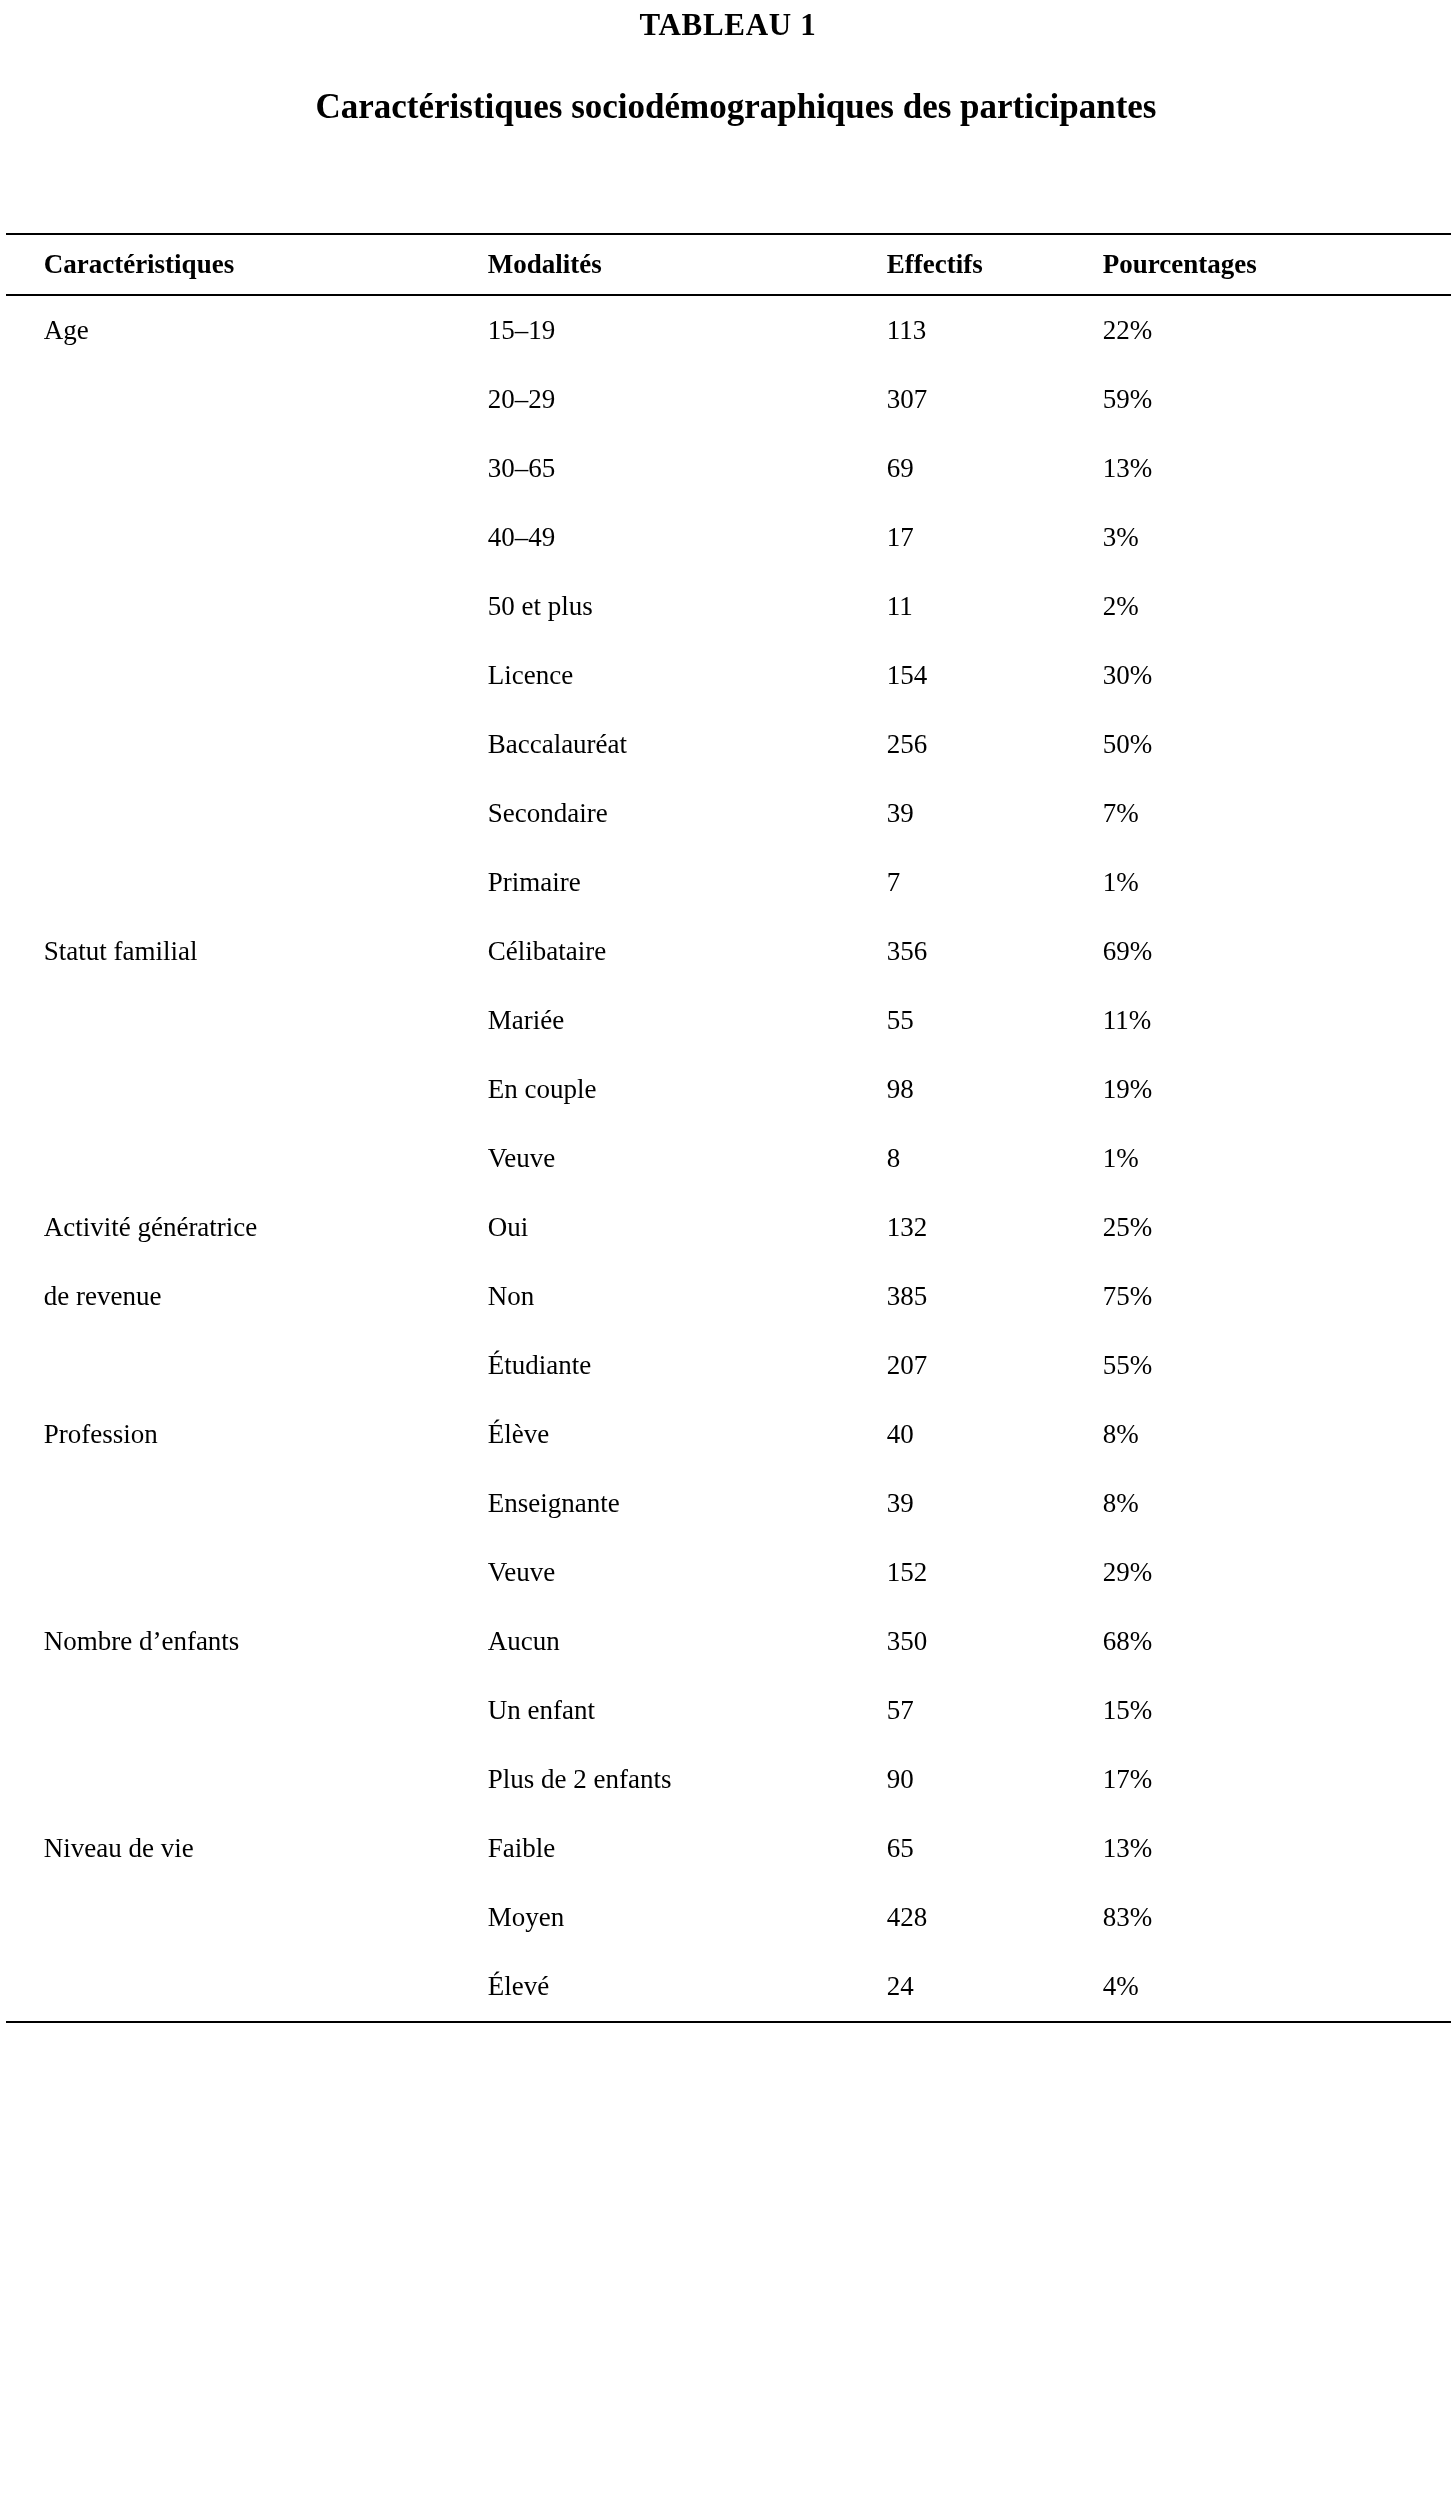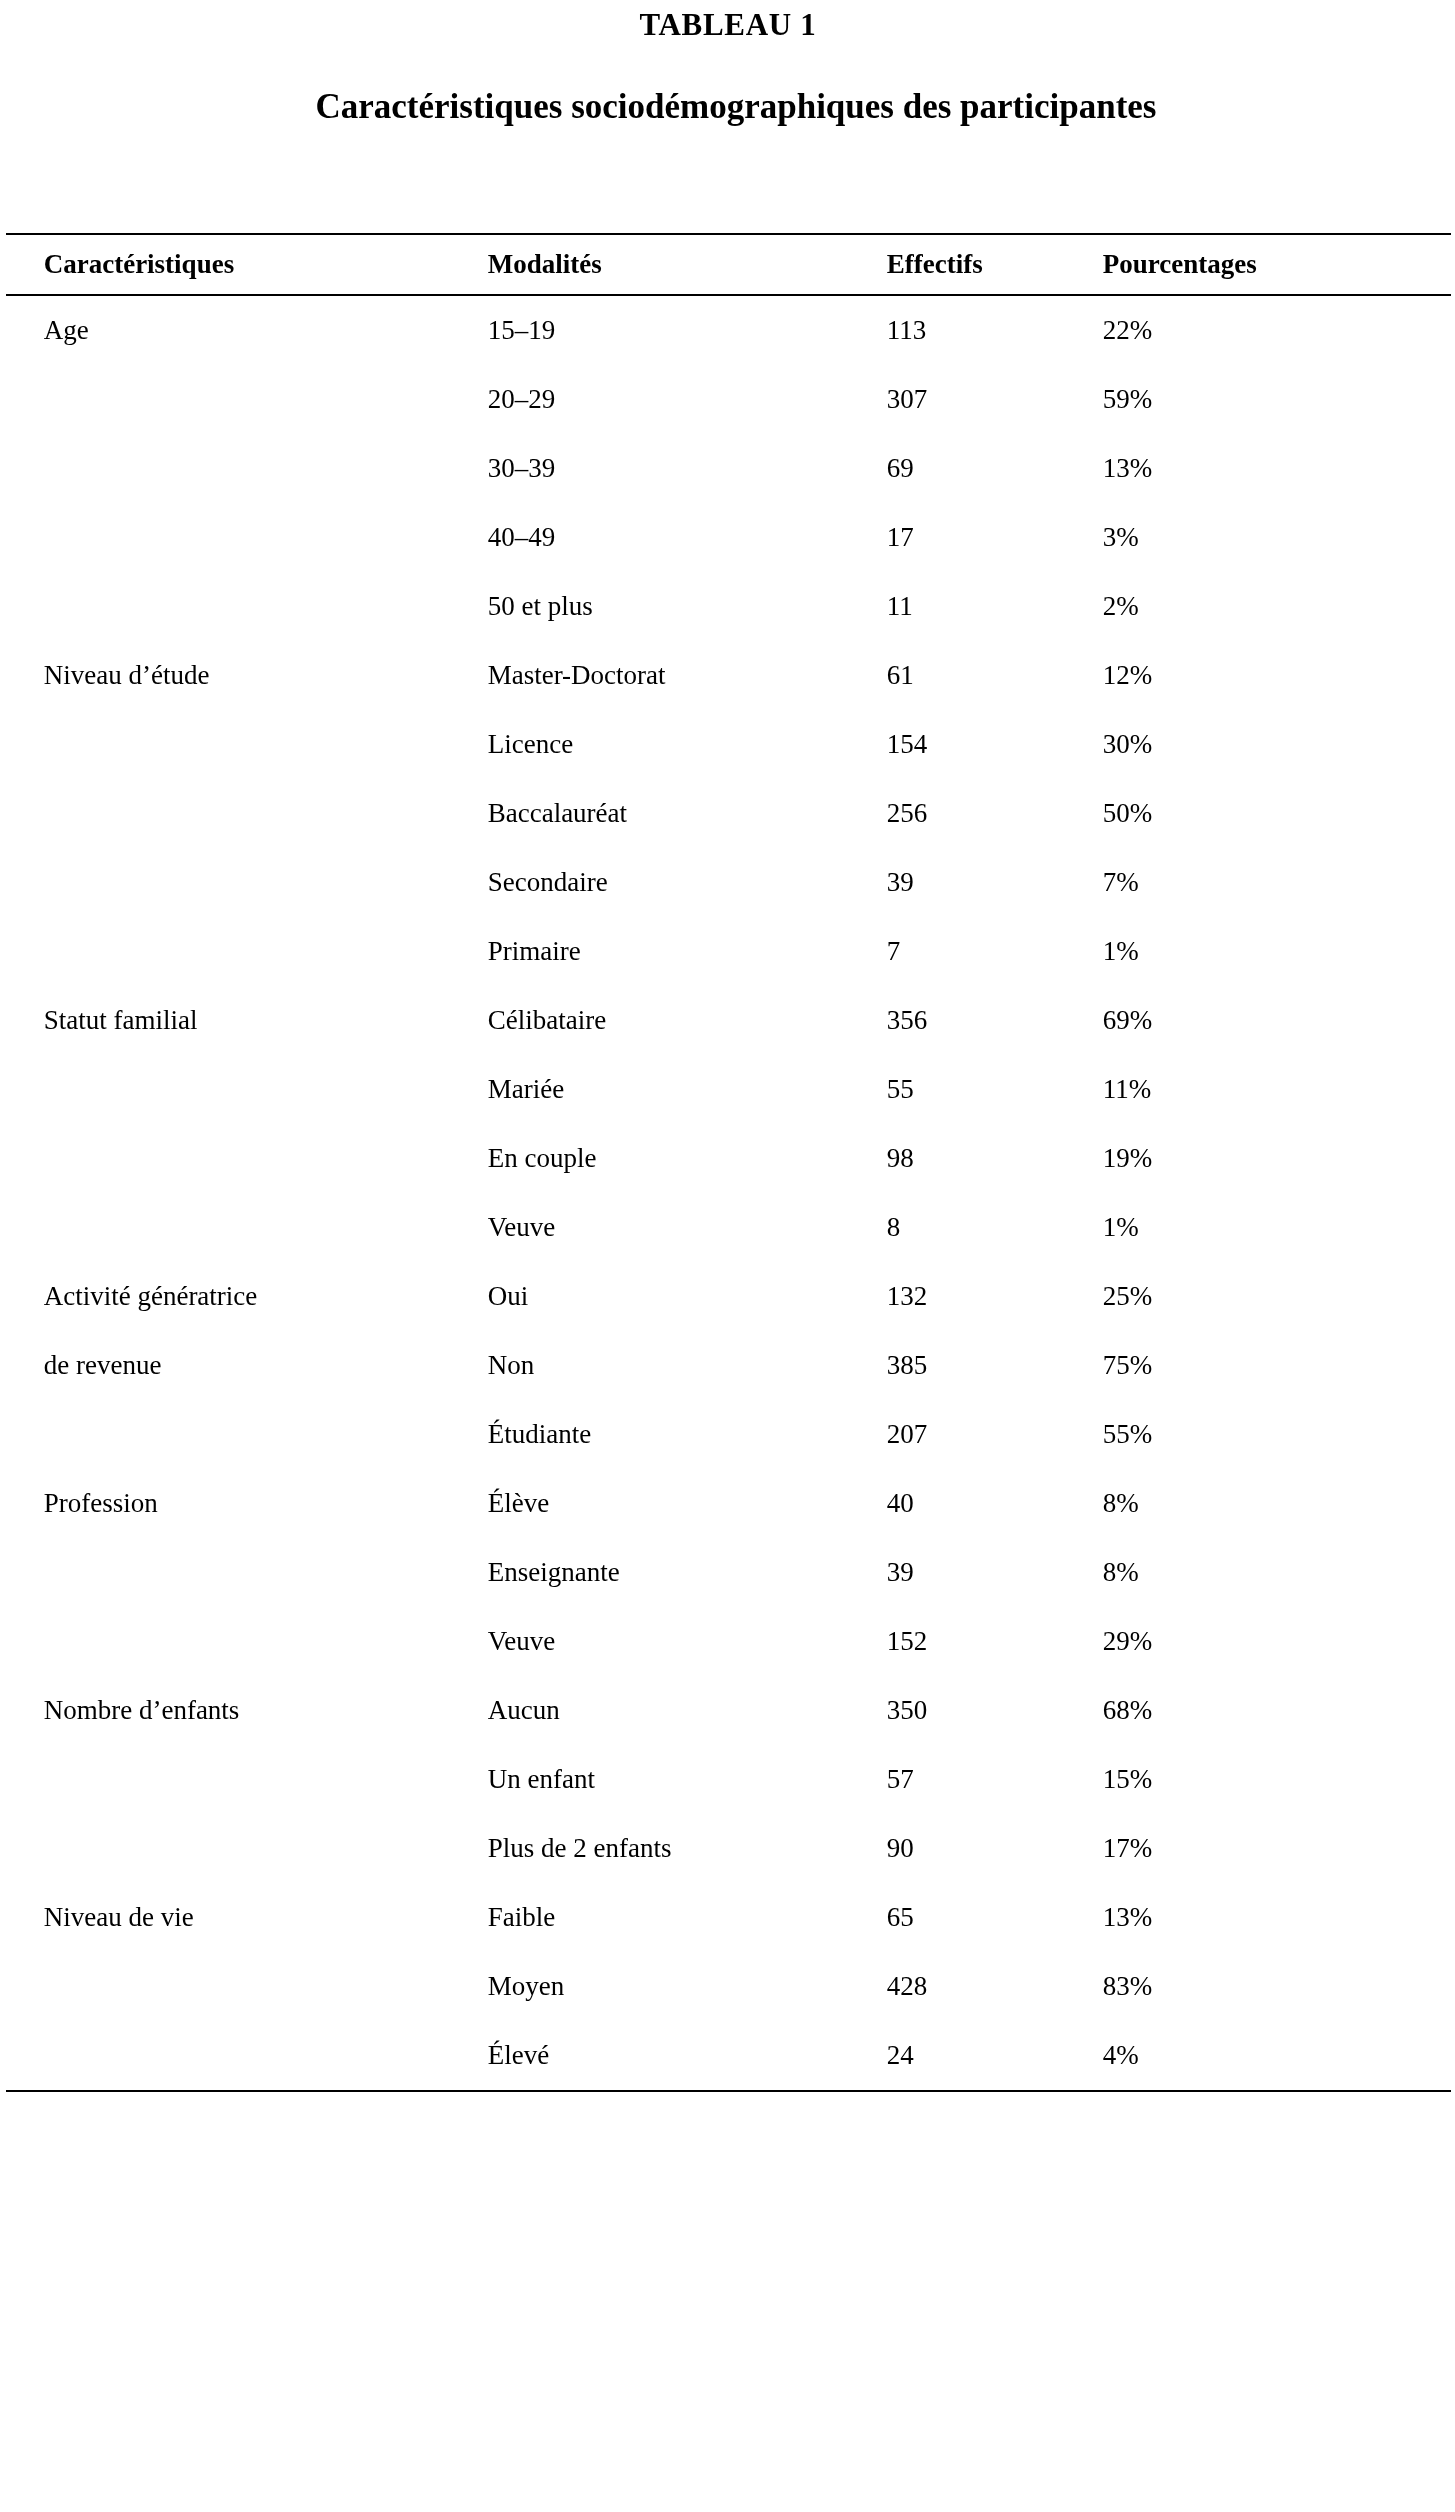--- a/index.html
+++ b/index.html
@@ -88,41 +88,35 @@
         <td class="col-pct">22%</td>
       </tr>
       <tr>
         <td class="col-char"></td>
         <td class="col-mod">20–29</td>
         <td class="col-eff">307</td>
         <td class="col-pct">59%</td>
       </tr>
       <tr>
         <td class="col-char"></td>
-        <td class="col-mod">30–39</td>
+        <td class="col-mod">30–65</td>
         <td class="col-eff">69</td>
         <td class="col-pct">13%</td>
       </tr>
       <tr>
         <td class="col-char"></td>
         <td class="col-mod">40–49</td>
         <td class="col-eff">17</td>
         <td class="col-pct">3%</td>
       </tr>
       <tr>
         <td class="col-char"></td>
         <td class="col-mod">50 et plus</td>
         <td class="col-eff">11</td>
         <td class="col-pct">2%</td>
-      </tr>
-      <tr>
-        <td class="col-char">Niveau d’étude</td>
-        <td class="col-mod">Master-Doctorat</td>
-        <td class="col-eff">61</td>
-        <td class="col-pct">12%</td>
       </tr>
       <tr>
         <td class="col-char"></td>
         <td class="col-mod">Licence</td>
         <td class="col-eff">154</td>
         <td class="col-pct">30%</td>
       </tr>
       <tr>
         <td class="col-char"></td>
         <td class="col-mod">Baccalauréat</td>

